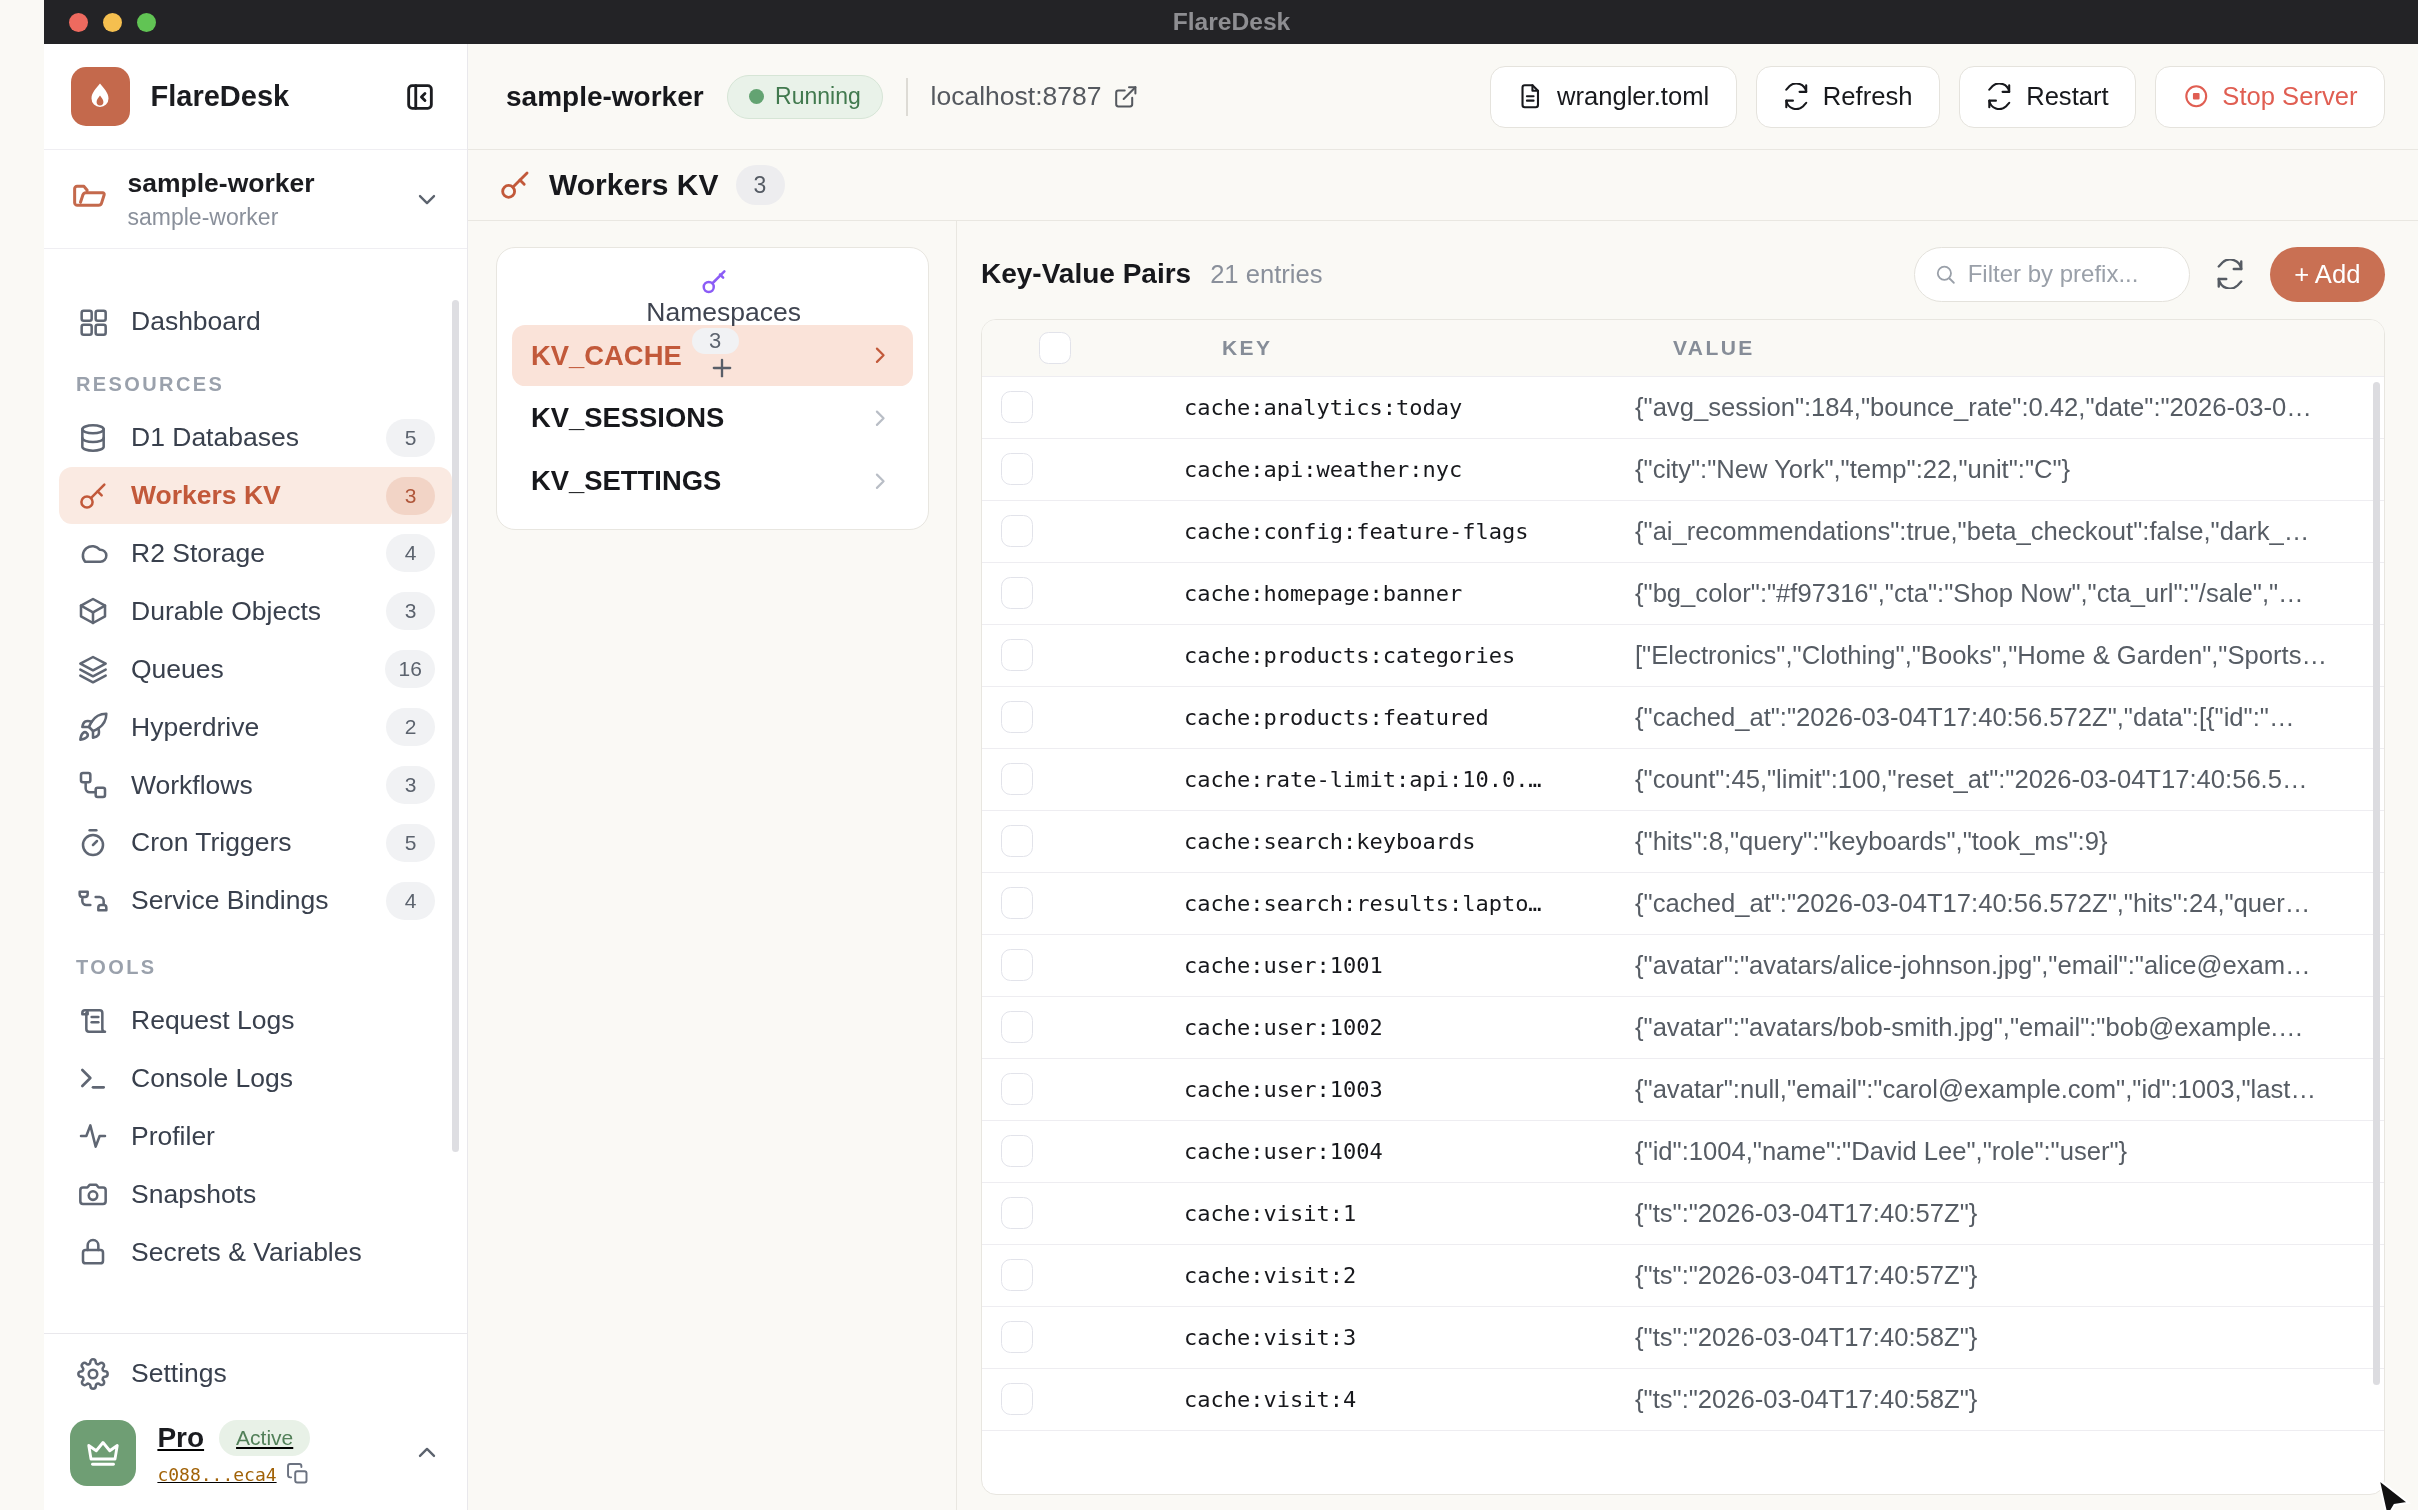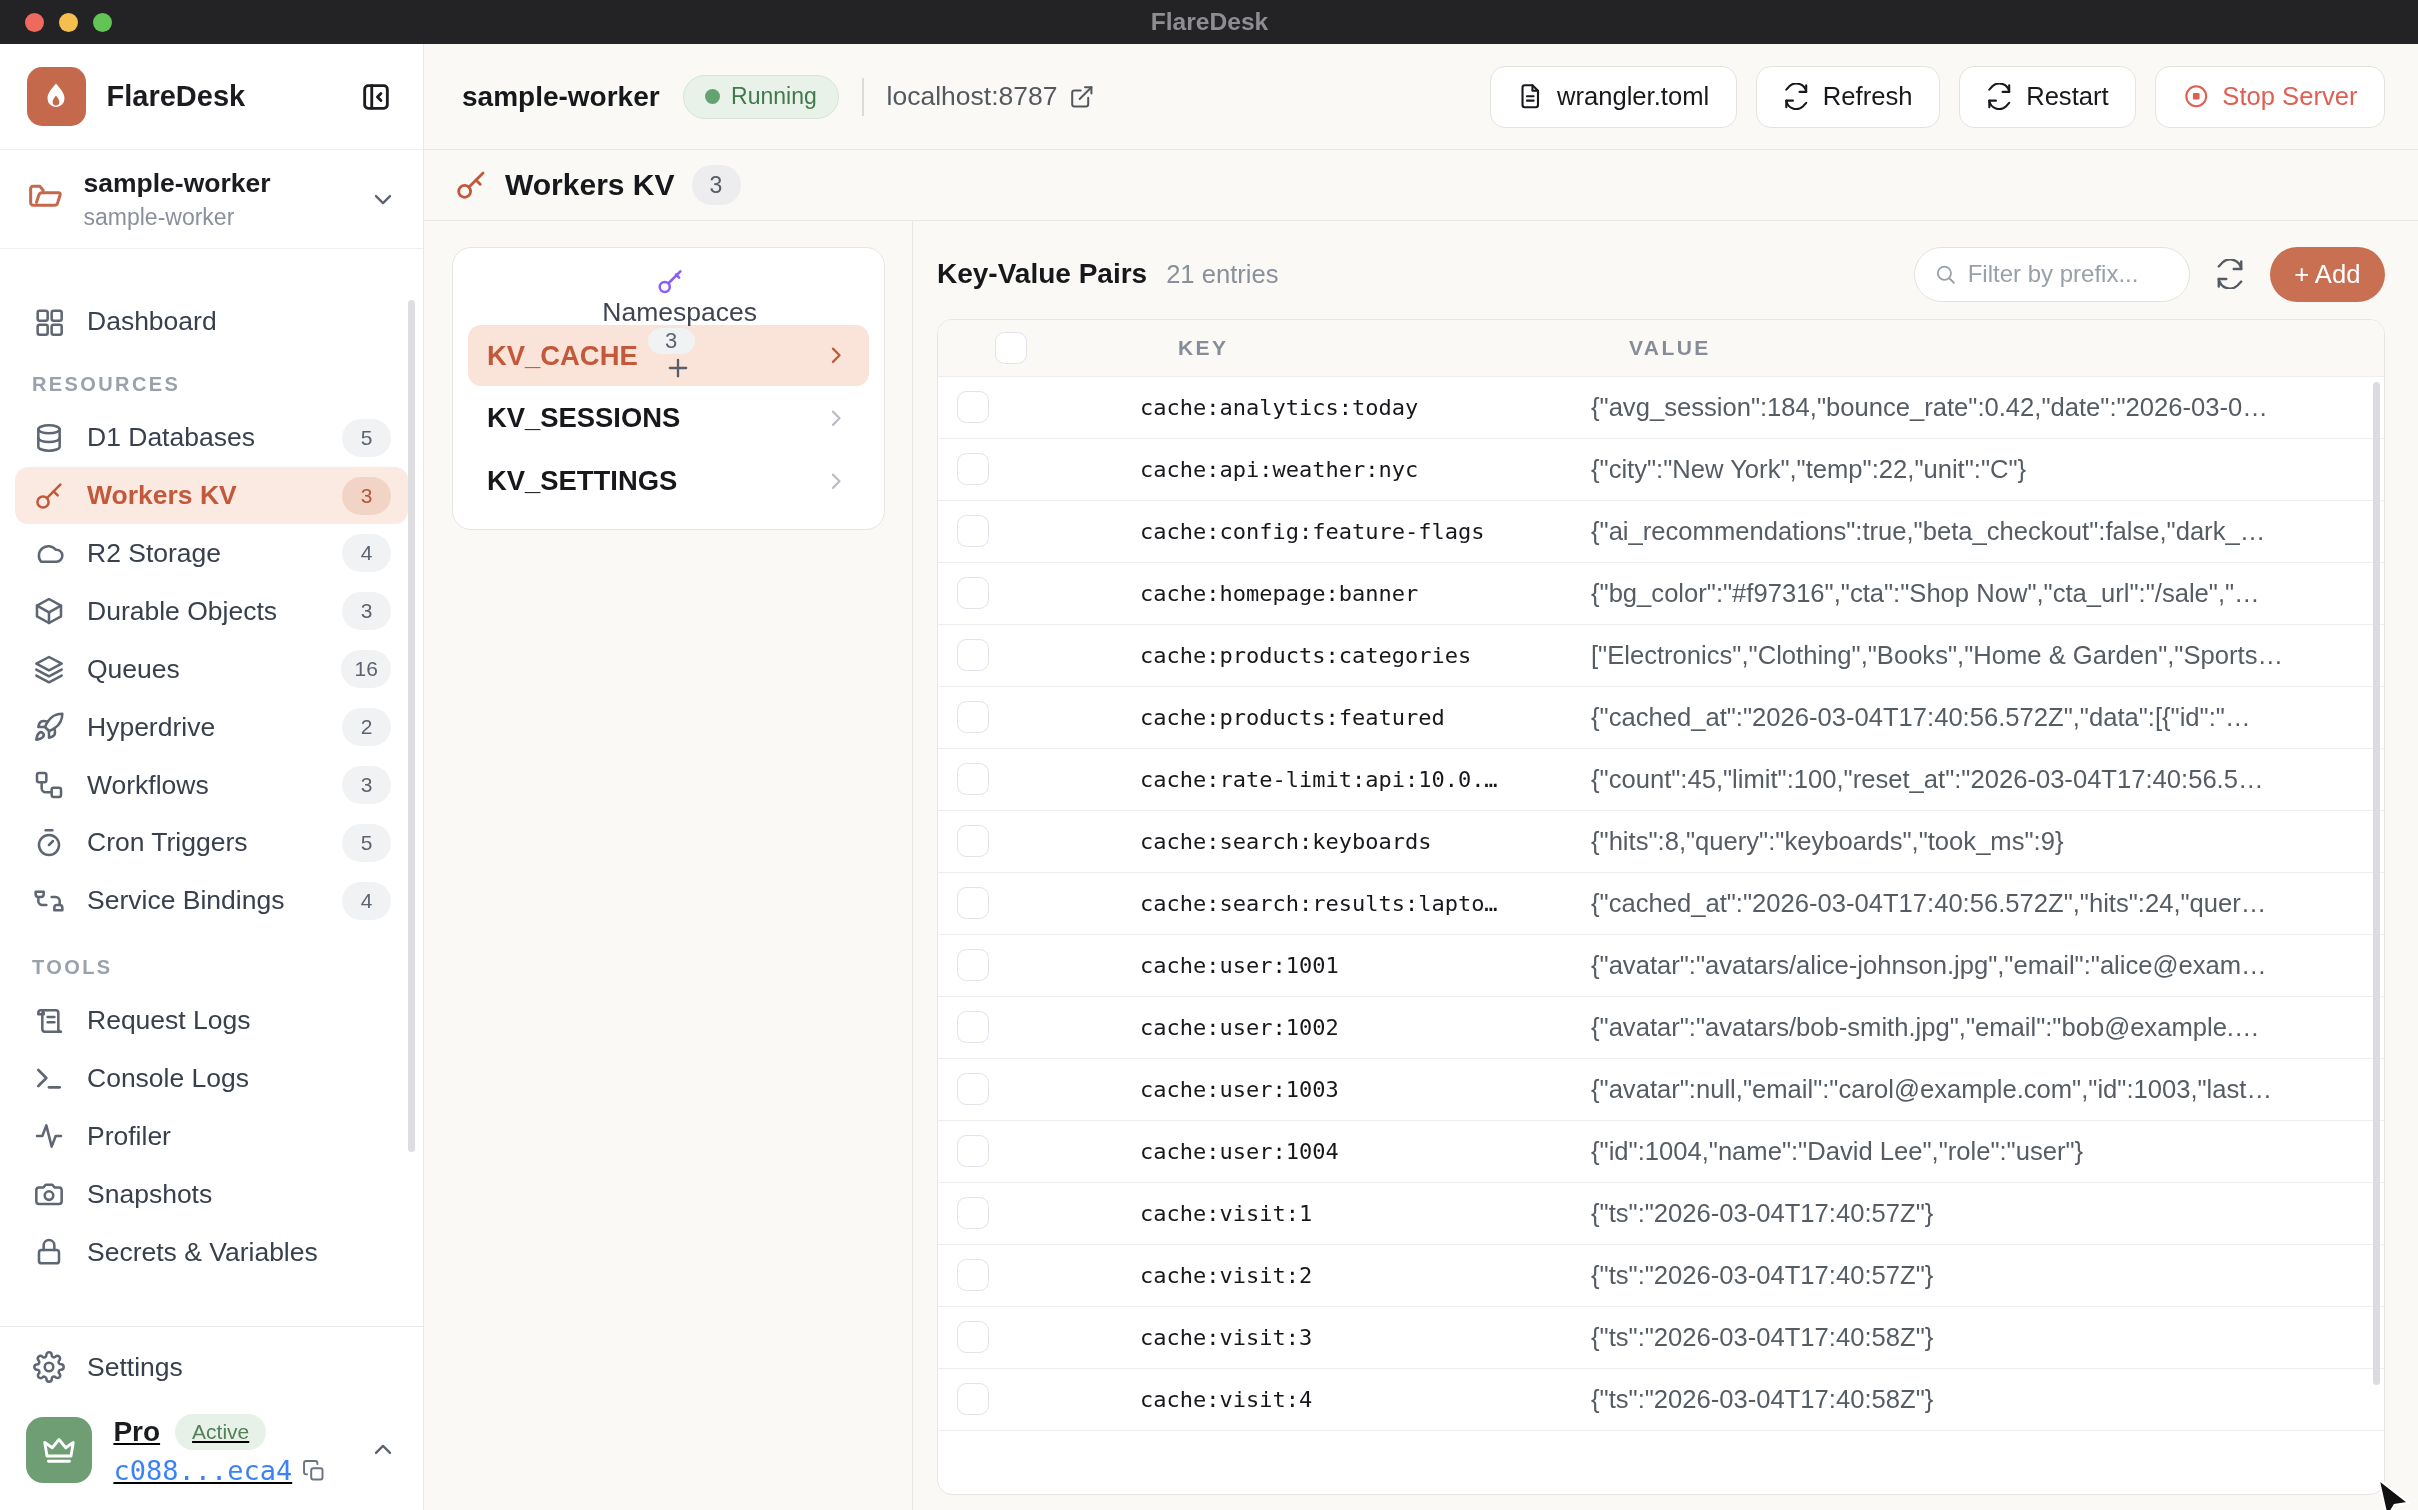--- a/index.html
+++ b/index.html
@@ -1,17 +1,17 @@
 <!DOCTYPE html>
 <html style="font-size:15px"><head>
 <meta charset="utf-8">
 <style>
   * { margin:0; padding:0; box-sizing:border-box; }
   html,body { width:2419px; height:1510px; overflow:hidden; font-family:"Liberation Sans", sans-serif; }
-  .screen { position:relative; width:2419px; height:1510px; background:#faf9f5; }
+  .screen { position:relative; width:2419px; height:1510px; background:#faf9f5;padding-left:44px; }
 
   
   .titlebar { position:relative; height:44px; background:#232326; display:flex; align-items:center; justify-content:center; }
   .traffic { position:absolute; left:24.6px; top:0; height:44px; display:flex; align-items:center; gap:15px; }
   .light { width:19px; height:19px; border-radius:50%; }
   .light.red{ background:#ee6a5f; } .light.yellow{ background:#f5bf4f; } .light.green{ background:#61c454; }
   .titlebar-title { color:#8e8e92; font-size:24.6px; font-weight:bold; }
 
   
   .app { display:flex; height:1467px; }
@@ -39,21 +39,21 @@
   .section-label.tools { margin-top:26.5px; }
   .sidebar-scroll-thumb { position:absolute; right:7.6px; top:256px; width:7.6px; height:852px; border-radius:3.8px; background:#dedee2; }
   .sidebar-bottom { border-top:1.9px solid #e9e8ec; padding:11.4px 15px 0 15px; background:#fff; }
   .plan-row { display:flex; align-items:center; padding:17px 11.4px 24.6px 11.4px; cursor:pointer; }
   .plan-ico { width:66px; height:66px; border-radius:17px; background:#6f9e74; display:flex; align-items:center; justify-content:center; flex:0 0 auto; }
   .plan-texts { flex:1; margin-left:21px;text-decoration:underline; }
   .plan-line1 { display:flex; align-items:center; gap:15px; }
   .plan-name { font-size:28px; font-weight:bold; color:#1b1c20; }
   .plan-status { height:36px; padding:0 17px; border-radius:18px; background:#e8f1e7; color:#528059; font-size:21px; display:flex; align-items:center; }
   .plan-id-row { display:flex; align-items:center; gap:9.5px; margin-top:5.7px; }
-  .plan-id { font-family:"DejaVu Sans Mono", monospace; font-size:27px; color:#3b82f6;text-align:center; }
+  .plan-id { font-family:"DejaVu Sans Mono", monospace; font-size:18px; color:#a16207;text-align:center; }
   .chev-up { color:#5c636e; }
 
   
   .main { flex:1; display:flex; flex-direction:column; min-width:0; }
   .header { height:106px; border-bottom:1.9px solid #e9e7e1; display:flex; align-items:center; padding:0 34px 0 38px; background:#faf9f5; }
   .header-left { display:flex; align-items:center; gap:23px; flex:1; }
   .h-project { font-size:28px; font-weight:bold; color:#17181c; }
   .running-badge { height:44px; padding:0 21px; border-radius:22px; background:#e9f2e9; border:1.9px solid #d6e5d6; display:flex; align-items:center; gap:11.4px; }
   .running-dot { width:15px; height:15px; border-radius:50%; background:#63a372; }
   .running-text { font-size:23px; color:#41794e; }

